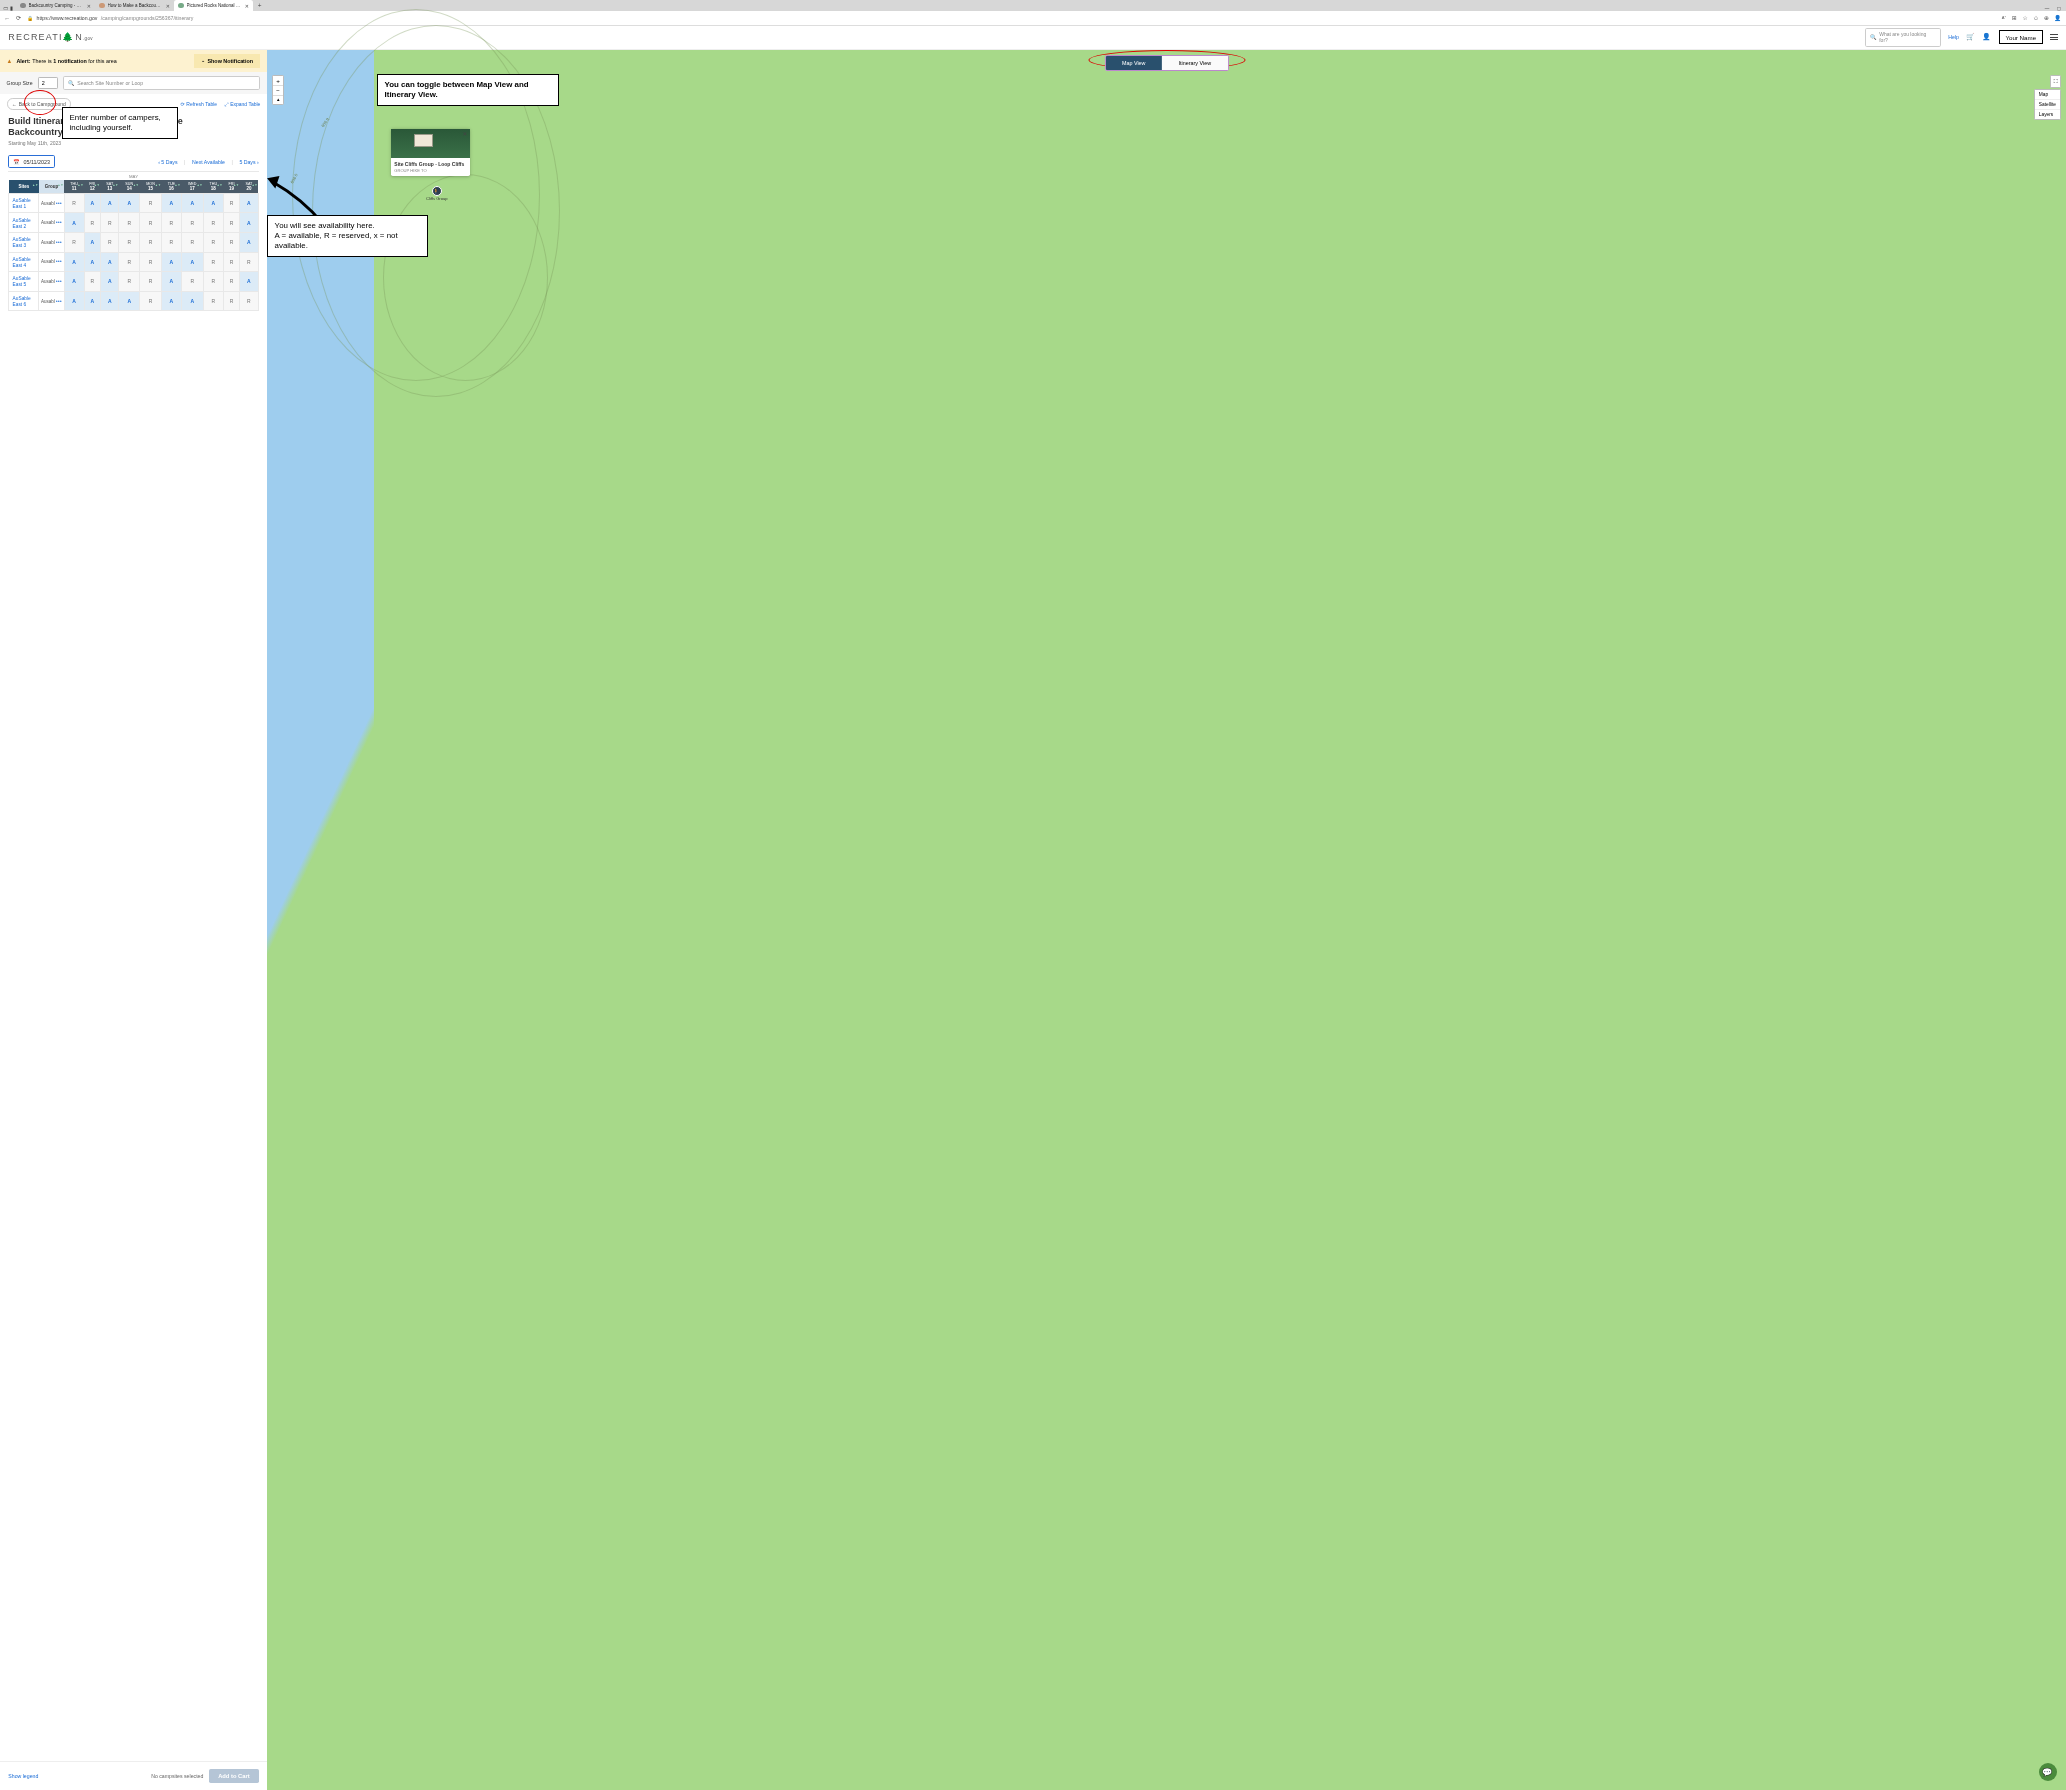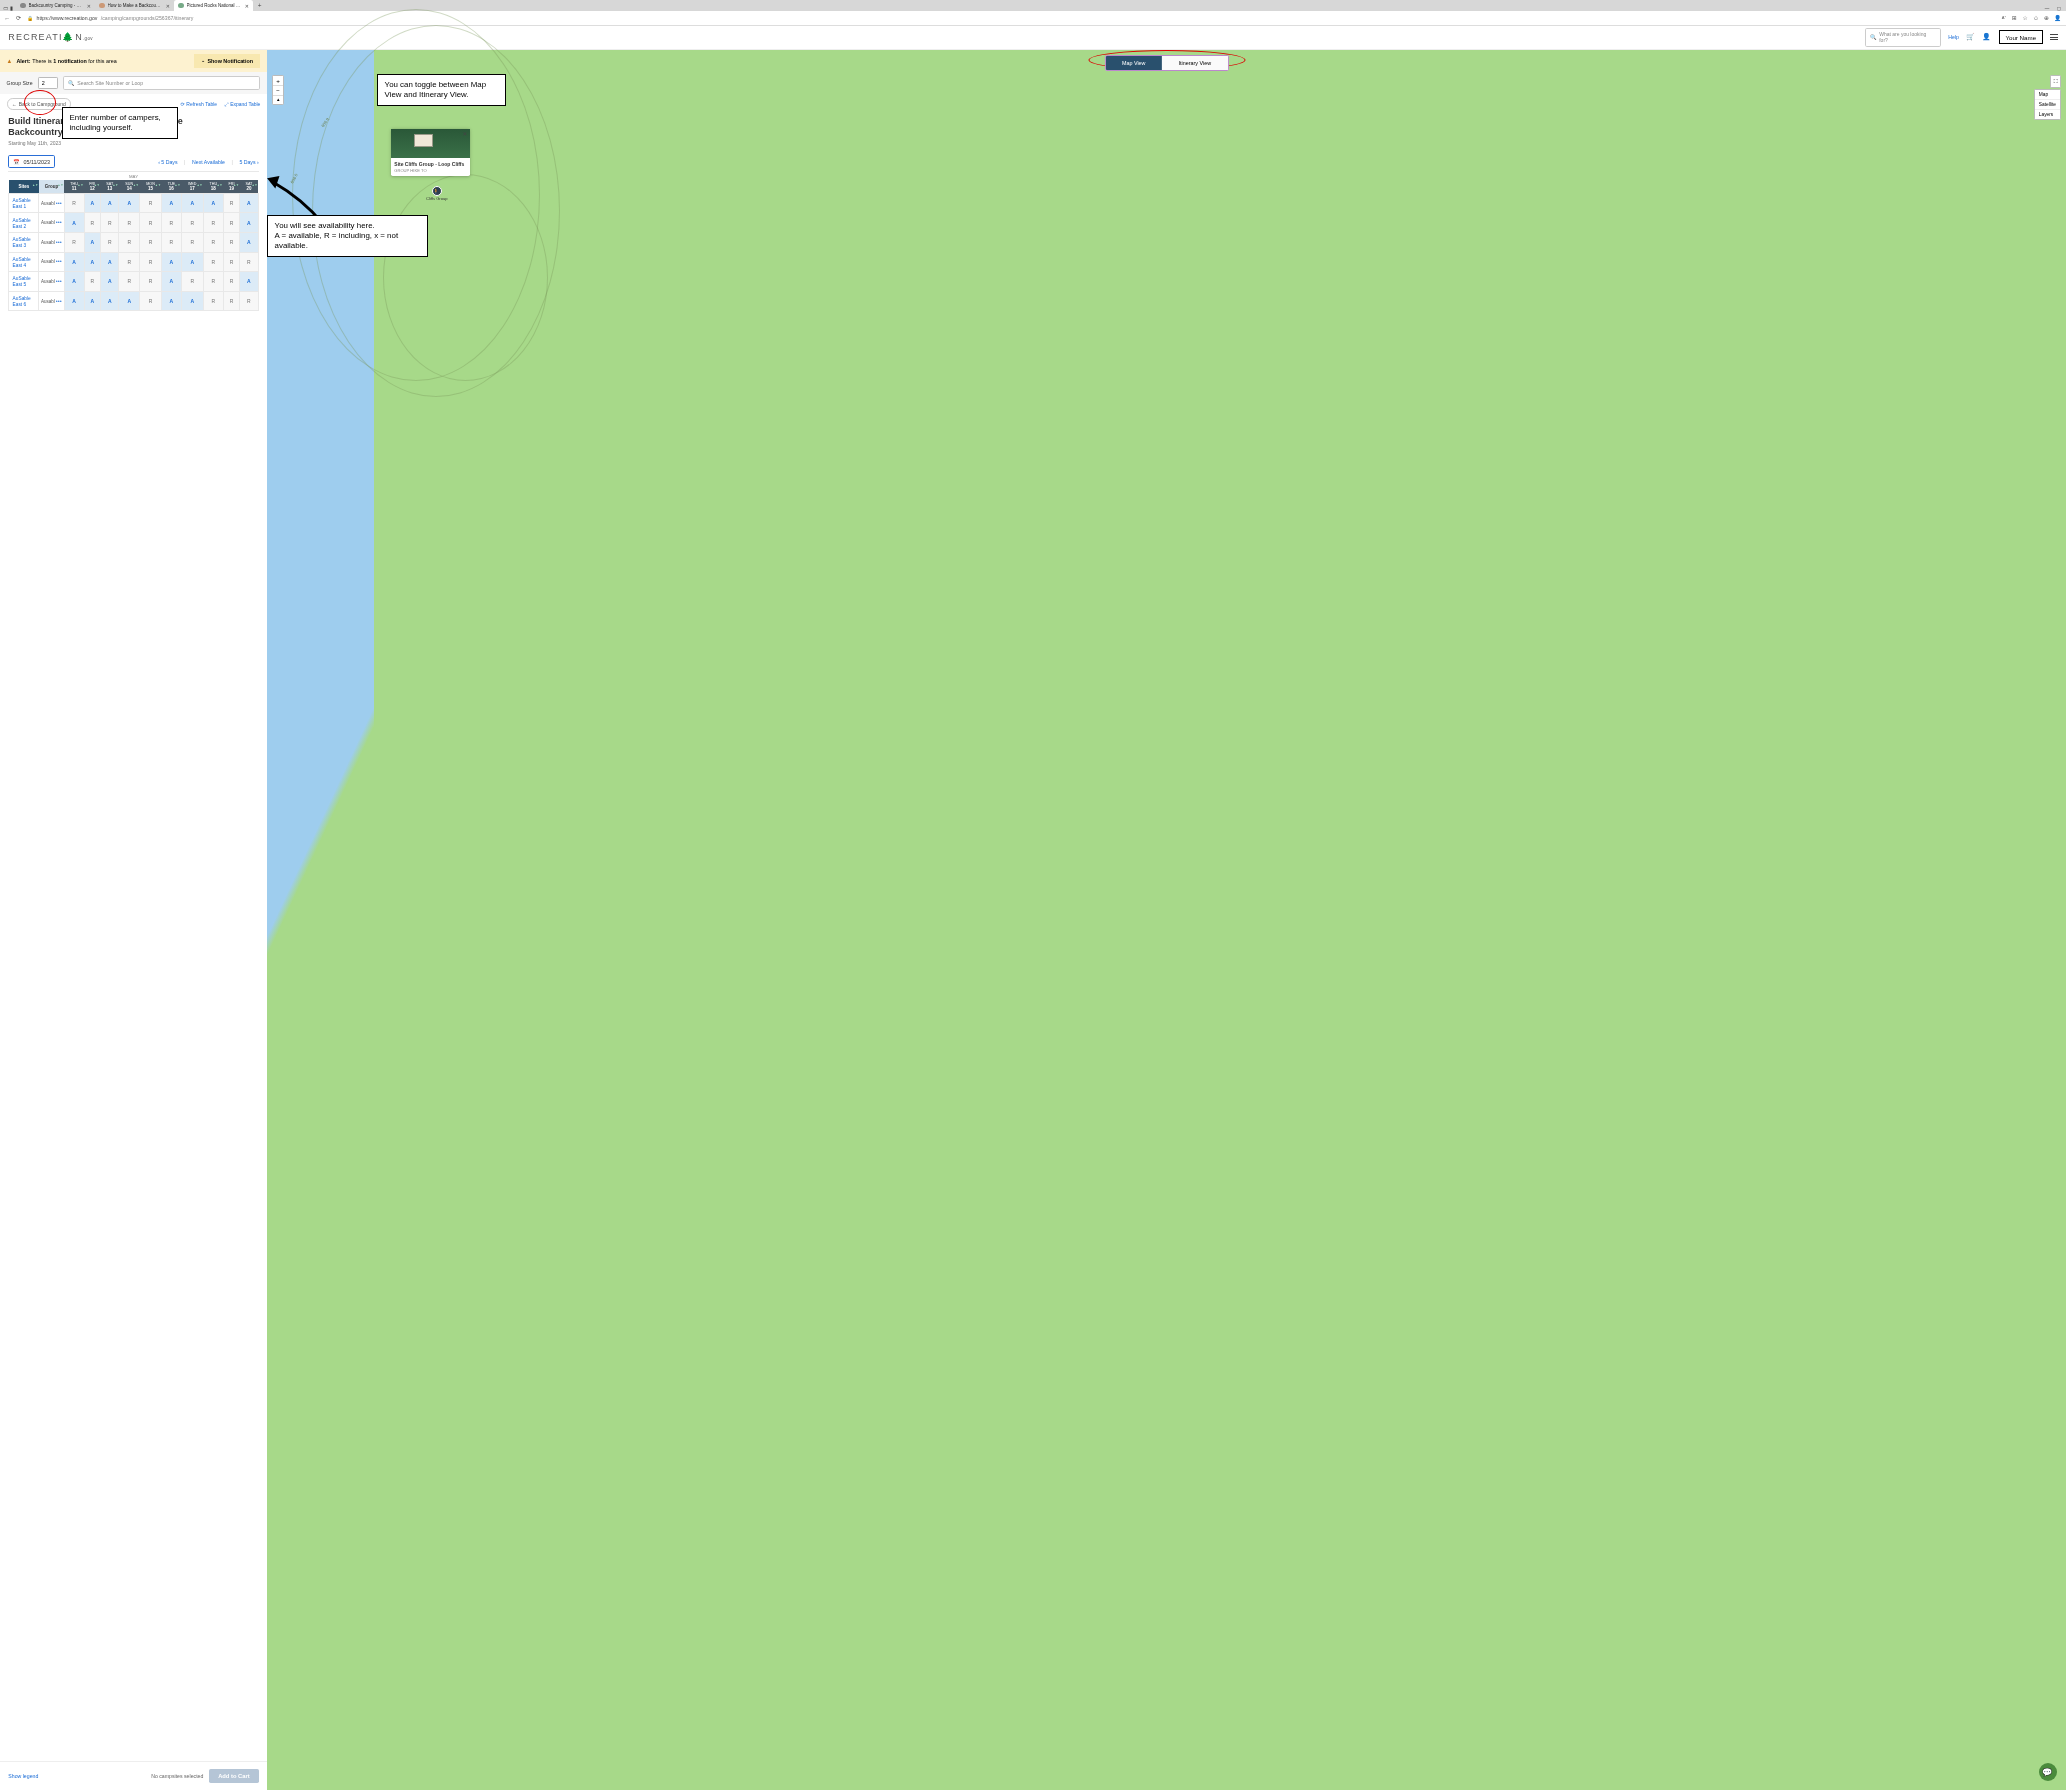--- a/index.html
+++ b/index.html
@@ -113,21 +113,21 @@
   .popup-close { position:absolute; top:1.7px; right:2.5px; font-size:6.2px; color:#444;}
   .popup-body { padding:3.3px;}
   .popup-title { font-weight:700; font-size:5px; color:#333;}
   .popup-sub { font-size:4.1px; color:#888; margin-top:0.8px;}
   .map-marker { position:absolute; top:136px; left:159px; text-align:center; z-index:5;}
   .marker-circle { width:10px; height:10px; border-radius:50%; background:#2d3e50; color:#fff; display:flex; align-items:center; justify-content:center; font-size:5px; border:0.8px solid #fff; margin:0 auto;}
   .marker-label { font-size:4.1px; color:#333; margin-top:0.8px;}
 
   .callout { position:absolute; background:#fff; border:1.2px solid #000; padding:5px 6.6px; font-size:7.9px; line-height:1.3; z-index:30;}
   .callout.c1 { top:81px; left:62px; width:116px;}
-  .callout.c2 { top:24px; left:110px; width:129px;}
+  .callout.c2 { top:24px; left:110px; width:182px;font-weight:bold;}
   .callout.c3 { top:165px; left:0; width:161px;}
   .c2,.c3 { position:absolute; }
   .right-panel .callout { z-index:30;}
 
   .arrow-svg { position:absolute; top:124px; left:-2.1px; z-index:25;}
 
   .chat-fab { position:absolute; bottom:9px; right:9px; width:18px; height:18px; border-radius:50%; background:#4a8b3c; color:#fff; display:flex; align-items:center; justify-content:center; font-size:8.3px; z-index:40;}
 </style>
 </head>
 <body>
@@ -453,21 +453,21 @@
           <div class="popup-sub">GROUP HIKE TO</div>
         </div>
       </div>
       <div class="map-marker">
         <div class="marker-circle">🚶</div>
         <div class="marker-label">Cliffs Group</div>
       </div>
 
       <div class="callout c2">You can toggle between Map View and Itinerary View.</div>
       <div class="callout c3" style="white-space:pre-line">You will see availability here.
-A = available, R = including, x = not available.</div>
+A = available, R = reserved, x = not available.</div>
 
       <svg class="arrow-svg" width="62" height="62" viewBox="0 0 150 150">
         <path d="M 140 120 Q 90 60 20 20" stroke="#000" stroke-width="7" fill="none"></path>
         <polygon points="5,10 35,5 25,35" fill="#000"></polygon>
       </svg>
 
       <div class="chat-fab">💬</div>
     </div>
   </div>
 

